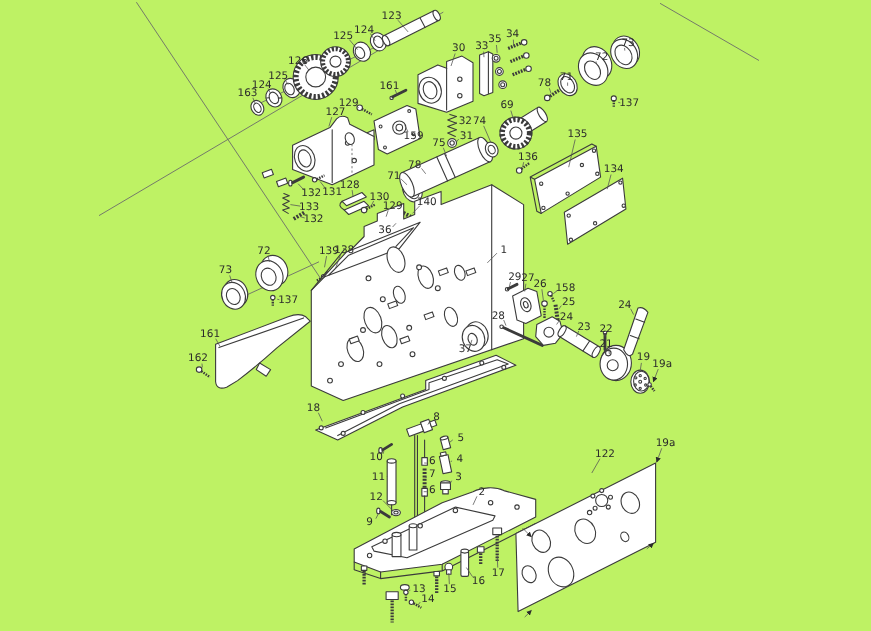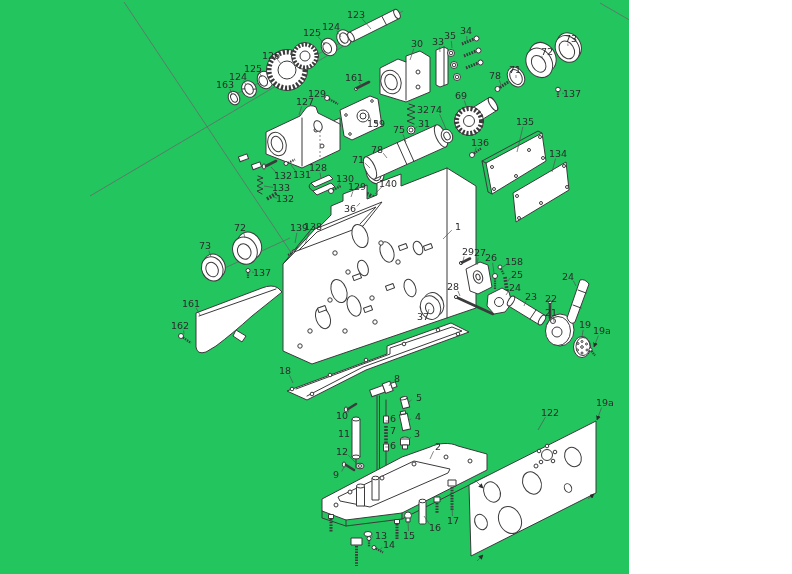--- a/index.html
+++ b/index.html
@@ -1,16 +1,16 @@
 <!DOCTYPE html>
 <html><head>
 <meta charset="utf-8">
 <style>
   html,body{margin:0;padding:0;background:#ffffff;}
-  #stage{position:relative;width:629px;height:574px;background:#22c55e;overflow:hidden;}
+  #stage{position:relative;width:792px;height:574px;background:#bef264;overflow:hidden;}
   svg{display:block;}
   .ln{fill:none;stroke:#3b3b3b;stroke-width:1;stroke-linecap:round;stroke-linejoin:round;}
   .lt{fill:none;stroke:#6a6a6a;stroke-width:.8;}
   .fw{fill:#ffffff;stroke:#3b3b3b;stroke-width:1;stroke-linejoin:round;}
   .teeth{fill:none;stroke:#3b3b3b;stroke-width:5;stroke-dasharray:2.2 1.8;}
   .teeth2{fill:none;stroke:#3b3b3b;stroke-width:4;stroke-dasharray:2 1.6;}
   .thread{fill:none;stroke:#3b3b3b;stroke-width:3;stroke-dasharray:1.6 1.1;}
   .thread2{fill:none;stroke:#3b3b3b;stroke-width:2.2;stroke-dasharray:1.4 1;}
   .spring{fill:none;stroke:#3b3b3b;stroke-width:3.6;stroke-dasharray:1.8 1.3;}
   .rod{fill:none;stroke:#3b3b3b;stroke-width:2.6;stroke-linecap:round;}

